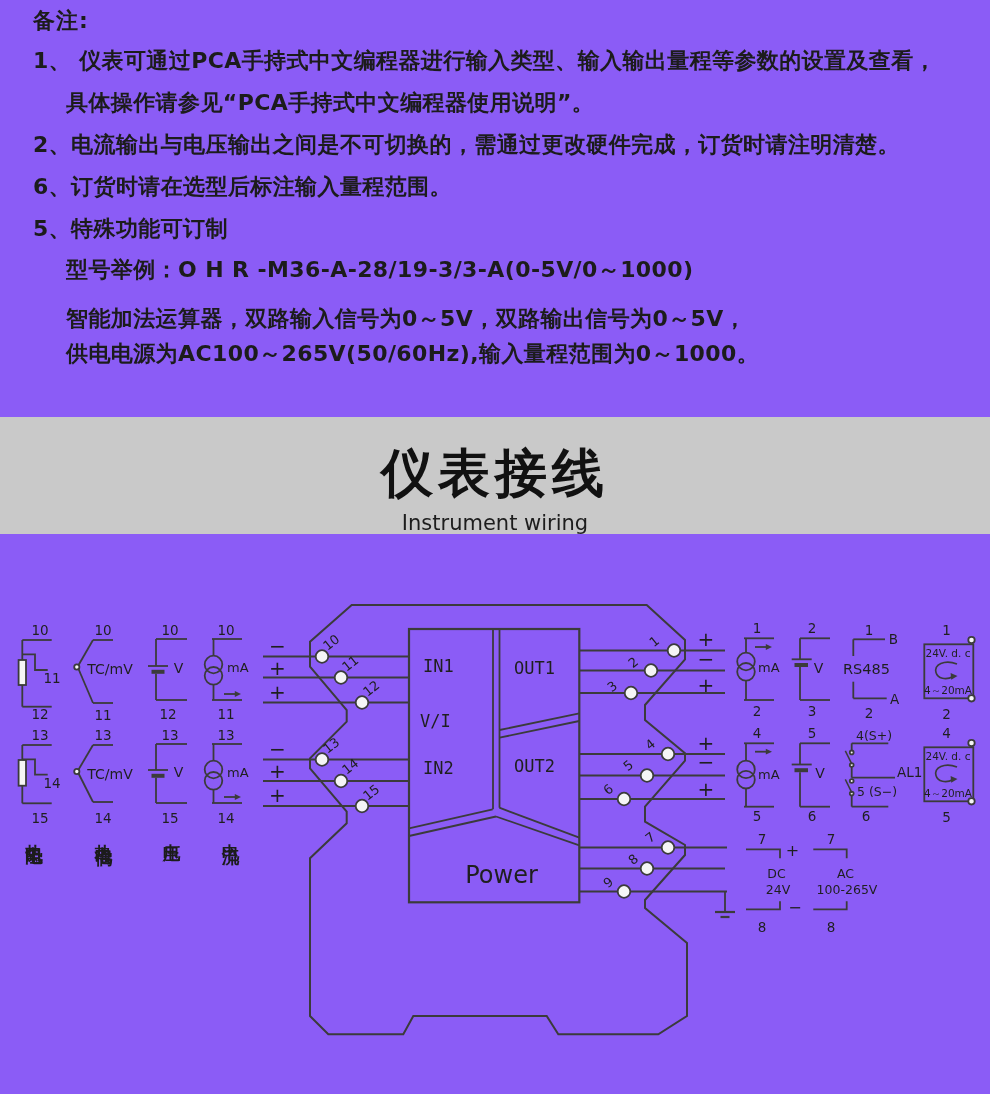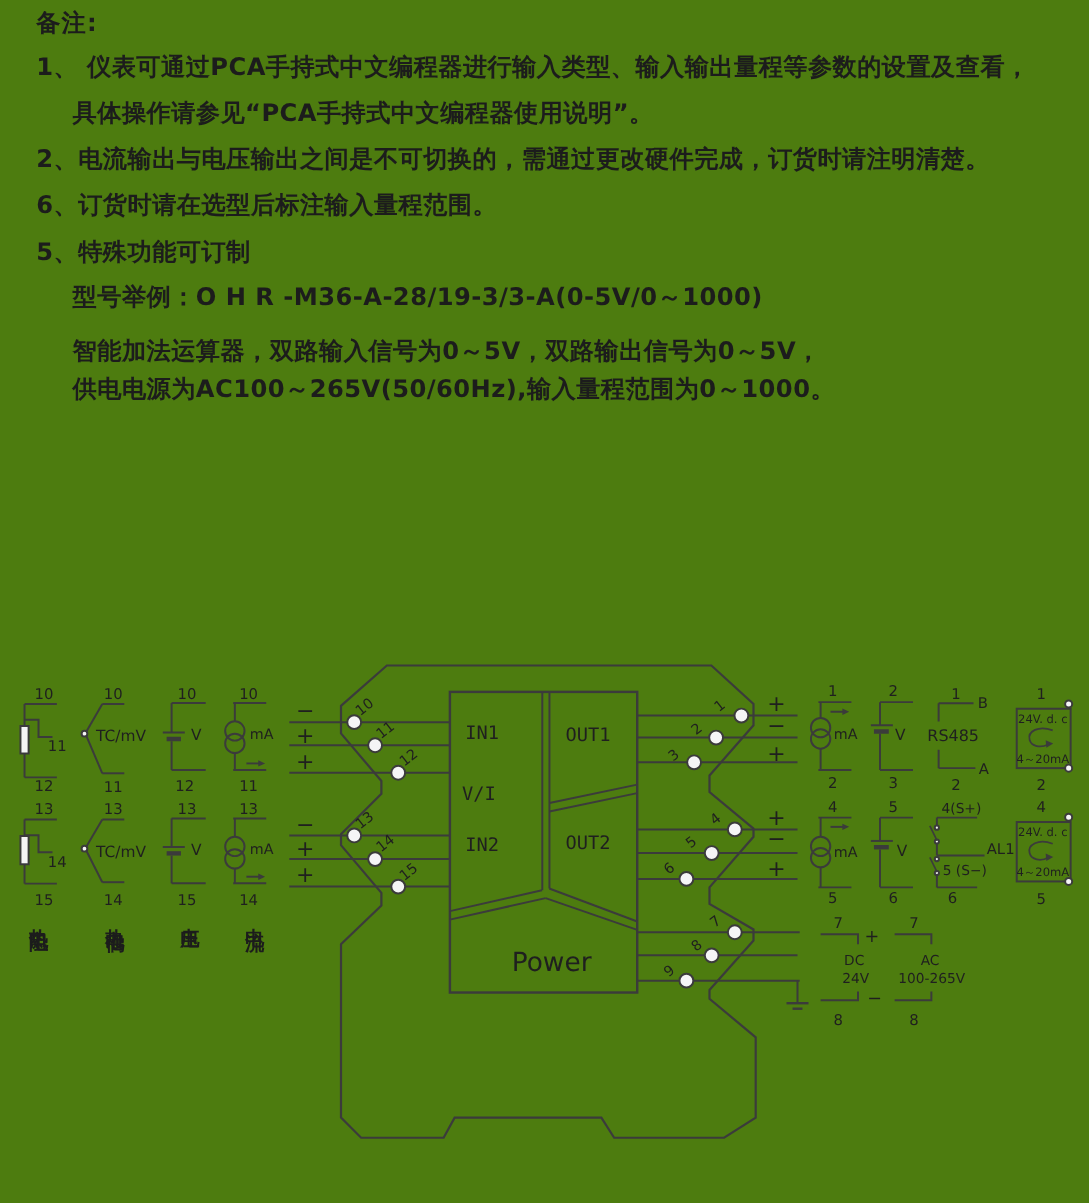--- a/index.html
+++ b/index.html
@@ -1,16 +1,16 @@
 <!DOCTYPE html>
 <html><head>
 <meta charset="utf-8">
 <style>
   html,body{margin:0;padding:0;}
-  .page{position:relative;width:990px;height:1094px;background:#4d7c0f;overflow:hidden;
+  .page{position:relative;width:990px;height:1094px;background:#8b5cf6;overflow:hidden;
         font-family:"DejaVu Sans","Liberation Sans",sans-serif;color:#1c1c1c;}
   
   .note-title{position:absolute;left:33px;top:6px;font-size:22px;font-weight:600;letter-spacing:1px;}
   .note-line{position:absolute;font-size:22px;font-weight:600;letter-spacing:0.4px;white-space:nowrap;}
   
   .banner{position:absolute;left:0;top:417px;width:990px;height:117px;background:#c9c9c9;text-align:center;}
   .banner-title{margin-top:22px;font-size:52px;font-weight:700;letter-spacing:5px;color:#111;}
   .banner-sub{margin-top:2px;font-size:21px;color:#1d1d1d;}
   
   .diag{position:absolute;left:0;top:560px;}
@@ -44,20 +44,24 @@
     <div class="note-line" style="left:33px;top:46px">1、 仪表可通过PCA手持式中文编程器进行输入类型、输入输出量程等参数的设置及查看，</div>
     <div class="note-line" style="left:66px;top:88px">具体操作请参见“PCA手持式中文编程器使用说明”。</div>
     <div class="note-line" style="left:33px;top:130px">2、电流输出与电压输出之间是不可切换的，需通过更改硬件完成，订货时请注明清楚。</div>
     <div class="note-line" style="left:33px;top:172px">6、订货时请在选型后标注输入量程范围。</div>
     <div class="note-line" style="left:33px;top:214px">5、特殊功能可订制</div>
     <div class="note-line" style="left:66px;top:255px">型号举例：O H R -M36-A-28/19-3/3-A(0-5V/0～1000)</div>
     <div class="note-line" style="left:66px;top:304px">智能加法运算器，双路输入信号为0～5V，双路输出信号为0～5V，</div>
     <div class="note-line" style="left:66px;top:339px">供电电源为AC100～265V(50/60Hz),输入量程范围为0～1000。</div>
   </div>
 
+  <div class="banner">
+    <div class="banner-title">仪表接线</div>
+    <div class="banner-sub">Instrument wiring</div>
+  </div>
 
   <svg class="diag" width="990" height="534" viewBox="0 560 990 534">
 
     <path class="house" d="M351.7,605 L646.7,605 L685,640 L685,659.3 L645,705 L645,720 L685,753.3 L685,760.7 L645,806.7 L645,821.7 L685,845 L685,855 L645,900 L645,908 L687,943 L687,1016 L658.3,1034.3 L558.3,1034.3 L546.7,1016 L413.3,1016 L403.3,1034.3 L328.3,1034.3 L310,1016 L310,858.3 L346.7,823.3 L346.7,811.7 L310,768.3 L310,758.3 L346.7,721.7 L346.7,710 L310,666.7 L310,641.7 Z"></path>
 
     <g>
       <rect class="box" x="409" y="629" width="170.3" height="273.3"></rect>
       <line class="ln" x1="493" y1="629" x2="493" y2="809.3"></line>
       <line class="ln" x1="499.5" y1="629" x2="499.5" y2="807.7"></line>
       <line class="ln" x1="499.5" y1="730" x2="579.3" y2="713.3"></line>

